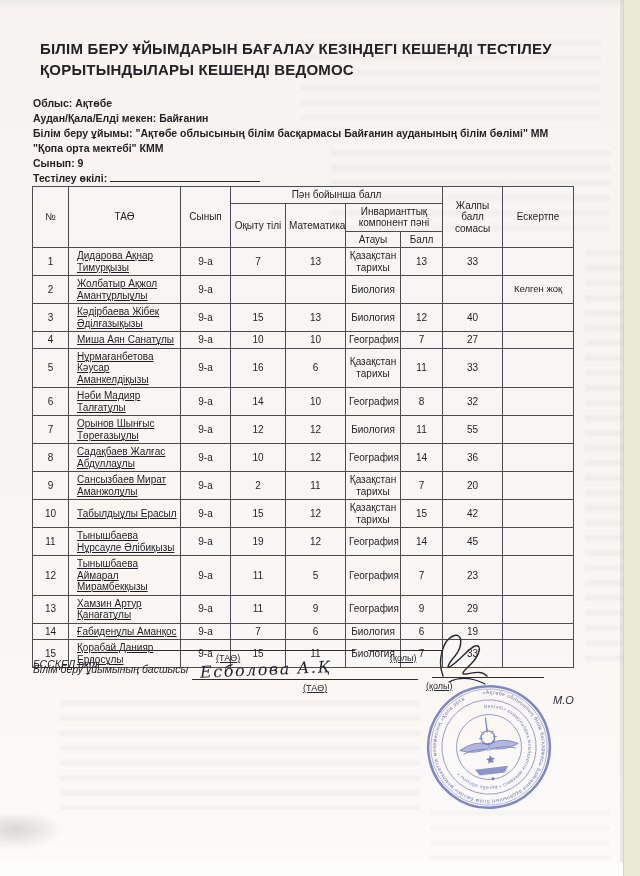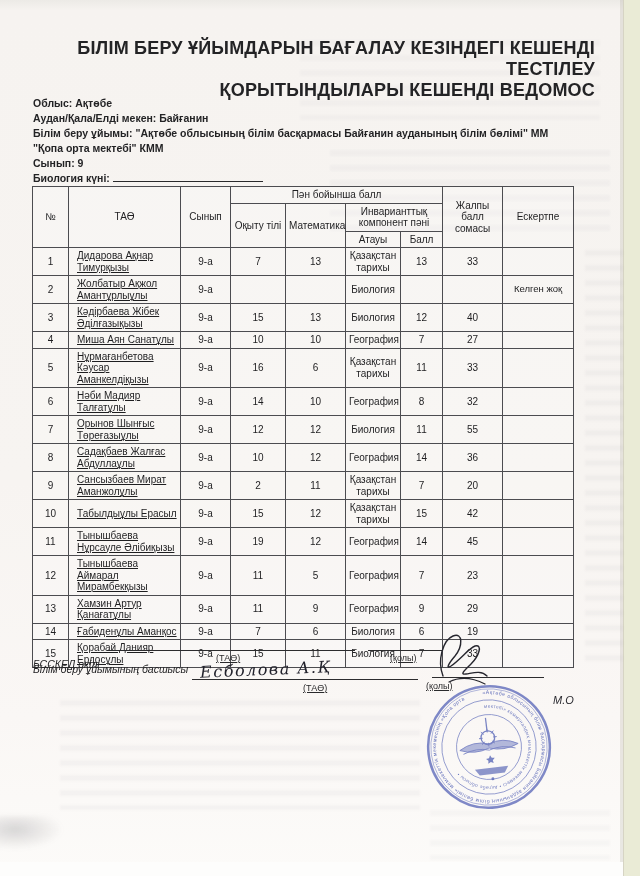--- a/index.html
+++ b/index.html
@@ -16,22 +16,22 @@
   .smudge{position:absolute;left:-6px;top:816px;width:70px;height:34px;background:radial-gradient(ellipse at 30% 40%,rgba(90,88,95,.22),rgba(90,88,95,0) 70%);filter:blur(2px);}
   
   .bleed{position:absolute;filter:blur(1.1px);opacity:.55;pointer-events:none;
     background:repeating-linear-gradient(180deg,rgba(125,118,135,.10) 0 6px,rgba(125,118,135,0) 6px 15px);}
   .bleed.b1{left:300px;top:40px;width:300px;height:80px;opacity:.4;}
   .bleed.b2{left:330px;top:150px;width:280px;height:90px;opacity:.45;}
   .bleed.b3{left:585px;top:250px;width:38px;height:420px;opacity:.5;}
   .bleed.b4{left:60px;top:700px;width:360px;height:110px;opacity:.5;}
   .bleed.b5{left:430px;top:810px;width:180px;height:50px;opacity:.4;}
 
-  .title{position:absolute;left:40px;top:38px;width:555px;text-align:right;
-    font-weight:bold;font-size:18px;line-height:21px;letter-spacing:.2px;color:#232325;}
+  .title{position:absolute;left:40px;top:38px;width:555px;text-align:left;
+    font-weight:bold;font-size:15px;line-height:21px;letter-spacing:.2px;color:#232325;}
   .meta{position:absolute;left:33px;top:96px;width:548px;font-weight:bold;font-size:10.5px;line-height:14.5px;color:#232325;}
   .meta .row{margin-bottom:.5px;}
   .blankline{display:inline-block;width:150px;border-bottom:1.5px solid #2a2a2c;height:10px;vertical-align:baseline;}
 
   table.results{position:absolute;left:32px;top:186px;width:541px;border-collapse:collapse;table-layout:fixed;
     font-size:10px;line-height:1.15;color:#1e1e20;}
   .results th,.results td{border:1px solid #4c4c50;padding:2px 3px;font-weight:normal;vertical-align:middle;background:rgba(252,251,250,.25);}
   .results thead th{text-align:center;font-size:10px;}
   .results td{text-align:center;}
   .results td.name{text-align:left;padding-left:8px;text-decoration:underline;}
@@ -65,21 +65,21 @@
     <div>БІЛІМ БЕРУ ҰЙЫМДАРЫН БАҒАЛАУ КЕЗІНДЕГІ КЕШЕНДІ ТЕСТІЛЕУ</div>
     <div>ҚОРЫТЫНДЫЛАРЫ КЕШЕНДІ ВЕДОМОС</div>
   </div>
 
   <div class="meta">
     <div class="row">Облыс: Ақтөбе</div>
     <div class="row">Аудан/Қала/Елді мекен: Байғанин</div>
     <div class="row">Білім беру ұйымы: "Ақтөбе облысының білім басқармасы Байғанин ауданының білім бөлімі" ММ "Қопа орта мектебі" КММ</div>
     <div class="row">Сынып: 9</div>
     <div class="row">
-      <span>Биология күні:</span>
+      <span>Тестілеу өкілі:</span>
       <span class="blankline"></span>
     </div>
   </div>
 
   <table class="results">
     <colgroup>
       <col style="width:36px">
         <col style="width:112px">
         <col style="width:50px">
       <col style="width:55px">

